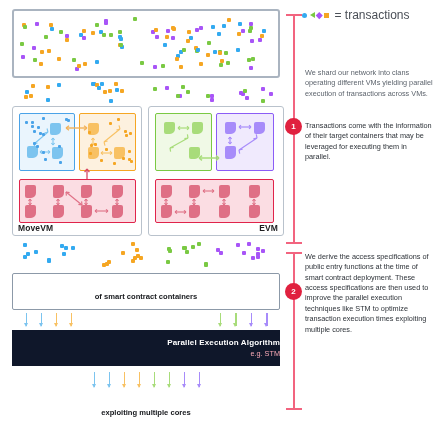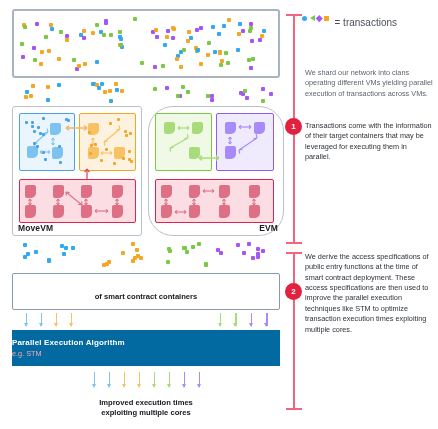--- a/index.html
+++ b/index.html
@@ -28,21 +28,21 @@
   
   #loose{left:12px;top:80px;width:268px;height:22px;}
   
   #loose2{left:12px;top:240px;width:268px;height:26px;}
 
   
   .vmpanel{
     border:1.5px solid #b9c2cc;border-radius:3px;background:#fff;padding-left:12px;
   }
   #movevm{left:12px;top:106px;width:130px;height:130px;}
-  #evm{left:148px;top:106px;width:136px;height:130px;border-radius:25px;}
+  #evm{left:148px;top:106px;width:136px;height:130px;}
 
   .vmlabel{
     position:absolute;bottom:2px;font-weight:bold;font-size:8.5px;
     color:#1d1d1f;letter-spacing:.1px;
   }
   #movevm .vmlabel{left:5px;}
   #evm .vmlabel{right:5px;}
 
   
   .cbox{position:absolute;box-sizing:border-box;border-radius:2px;}
@@ -73,41 +73,41 @@
 
   
   .arrowrow{position:absolute;}
   .dart{position:absolute;width:1.6px;}
   .dart .stem{position:absolute;left:0;top:0;width:1.6px;height:100%;}
   .dart .head{position:absolute;left:-2px;bottom:-1px;width:0;height:0;
       border-left:2.8px solid transparent;border-right:2.8px solid transparent;}
 
   
   #banner{
-    left:12px;top:330px;width:268px;height:36px;background:#0369a1;
-    display:flex;flex-direction:column;align-items:flex-start;justify-content:center;
+    left:12px;top:330px;width:268px;height:36px;background:#0f172a;
+    display:flex;flex-direction:column;align-items:flex-end;justify-content:center;
   }
   #banner .t1{font-size:8px;font-weight:bold;color:#ffffff;letter-spacing:.15px;}
   #banner .t2{font-size:7.3px;color:#f6a7b4;margin-top:1.5px;}
 
   
   #caption{
     left:12px;top:398px;width:268px;text-align:center;
     font-size:7.6px;font-weight:bold;color:#16181c;line-height:1.35;
   }
 
   
   #legend{position:absolute;left:302px;top:8px;display:flex;align-items:center;gap:2.5px;}
   #legend .lg{display:inline-block;}
   #legend .lg.ci{width:5px;height:5px;border-radius:50%;}
   #legend .lg.tr{width:0;height:0;border-top:3px solid transparent;
      border-bottom:3px solid transparent;}
   #legend .lg.di{width:4.5px;height:4.5px;transform:rotate(45deg);}
   #legend .lg.sq{width:5px;height:5px;}
-  #legend .lgtext{font-size:10px;color:#4a4f57;margin-left:3px;white-space:nowrap;margin-top:9px;}
+  #legend .lgtext{font-size:12px;color:#4a4f57;margin-left:3px;white-space:nowrap;}
 
   .railwrap{position:absolute;}
   .rail{position:absolute;width:2px;background:#f2647f;}
   .railcap{position:absolute;height:2px;background:#f2647f;}
   .numdot{
     position:absolute;width:17px;height:17px;border-radius:50%;
     background:#e0213f;color:#fff;font-size:8px;font-weight:bold;
     display:flex;align-items:center;justify-content:center;
   }
   .para{position:absolute;font-size:7.3px;color:#5d646d;line-height:1.42;width:128px;}
@@ -578,21 +578,21 @@
         <span class="stem" style="background: rgb(167, 139, 250);"></span>
         <span class="head" style="border-top: 4px solid rgb(167, 139, 250);"></span>
       </span>
       <span class="dart" style="left: 112.5px; top: 0px; height: 15px;">
         <span class="stem" style="background: rgb(167, 139, 250);"></span>
         <span class="head" style="border-top: 4px solid rgb(167, 139, 250);"></span>
       </span>
     </div>
 
   <div class="abs" id="caption">
-    <span>Improved execution times</span><br>
+    <br>
     <span>exploiting multiple cores</span>
   </div>
 
   <div id="legend">
     <span class="lg ci" style="background:#33aaf0;"></span>
     <span class="lg tr" style="border-right:5px solid #7ac943;"></span>
     <span class="lg di" style="background:#a855f7;"></span>
     <span class="lg sq" style="background:#f5a623;"></span>
     <span class="lgtext">= transactions</span>
   </div>

